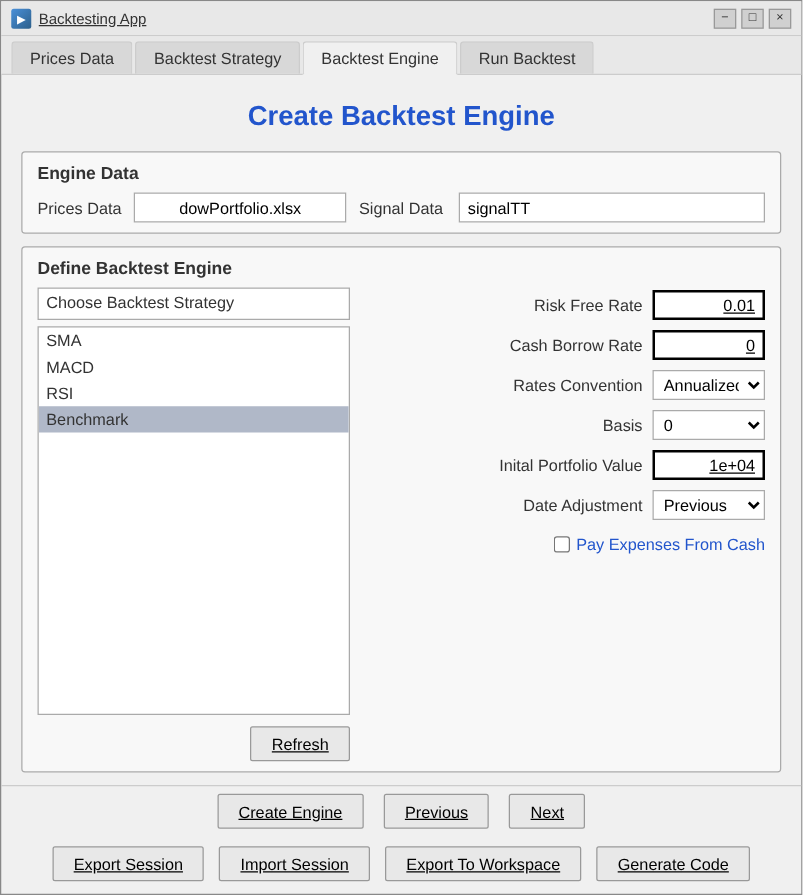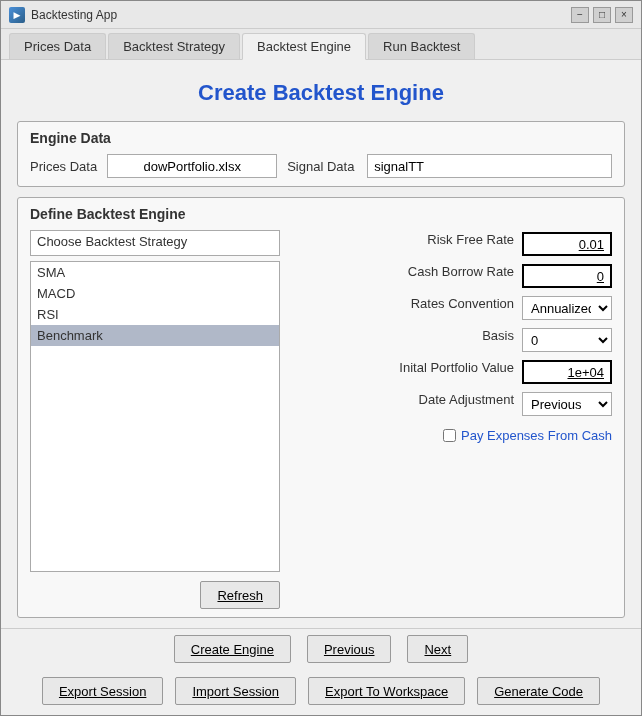--- a/index.html
+++ b/index.html
@@ -40,20 +40,21 @@
       border-radius: 2px;
       display: flex;
       align-items: center;
       justify-content: center;
       font-size: 9px;
       color: white;
     }
     .title-text {
       font-size: 12px;
       color: #333;
+      text-decoration: underline;
     }
     .title-bar-controls {
       display: flex;
       gap: 4px;
     }
     .title-btn {
       width: 18px;
       height: 16px;
       background: #d0d0d0;
       border: 1px solid #999;
@@ -198,20 +199,21 @@
     }
     .params-panel {
       flex: 1;
       display: flex;
       flex-direction: column;
       gap: 8px;
       padding-top: 2px;
     }
     .param-row {
       display: flex;
+      align-items: center;
       justify-content: flex-end;
       gap: 8px;
     }
     .param-label {
       font-size: 13px;
       color: #333;
       text-align: right;
       min-width: 120px;
     }
     .param-input {

